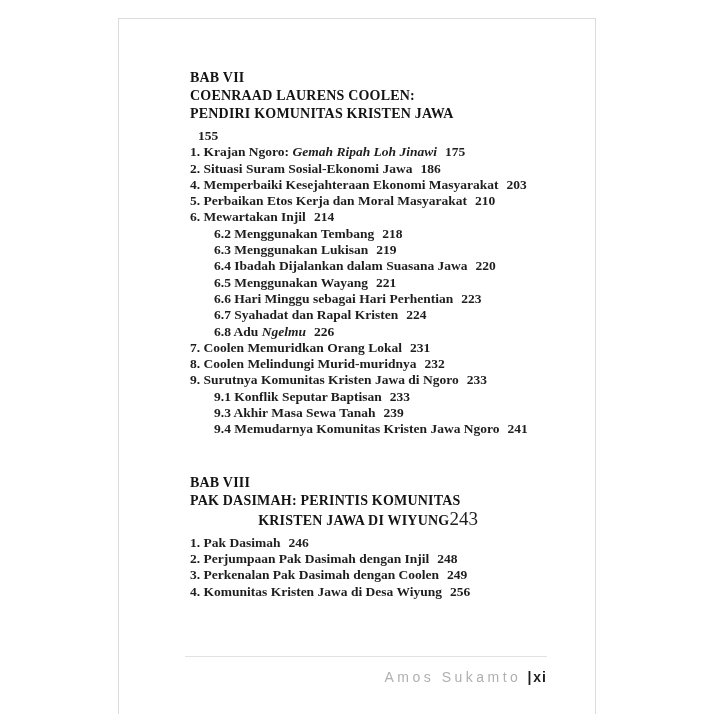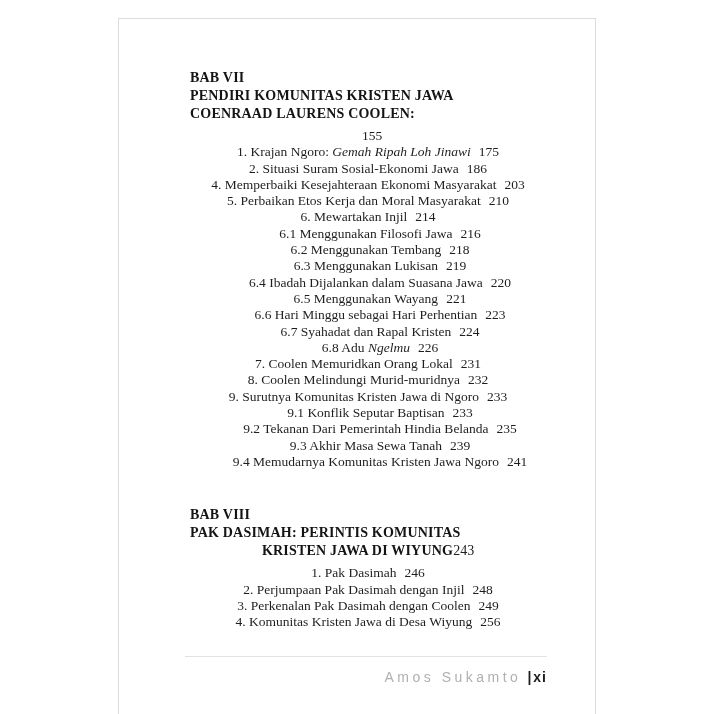--- a/index.html
+++ b/index.html
@@ -21,26 +21,27 @@
   }
   .toc-section + .toc-section { margin-top:36px; }
   .chapter-label, .title-line {
     font-weight:bold; font-size:14px; line-height:18px; color:#141414;
     letter-spacing:0.2px;
   }
   .title-line-with-page {
     display:flex; justify-content:center; align-items:baseline;
   }
   .title-page {
-    font-weight:normal; font-size:14px; color:#1e1e1e; letter-spacing:0;
+    font-weight:normal; font-size:19px; color:#1e1e1e; letter-spacing:0;
   }
   .entries { margin-top:5px; }
   .toc-row {
-    display:flex; justify-content:center; align-items:baseline;
+    display:flex; justify-content:flex-start; align-items:baseline;
     line-height:16.3px;
+    font-weight:bold;
   }
   .toc-row .label { white-space:nowrap; }
   .toc-row.indent .label { padding-left:24px; }
   .toc-row .pagenum { padding-left:8px; }
   .italic { font-style:italic; }
   .footer-rule {
     position:absolute; left:66px; top:637px; width:362px; height:1px;
     background:#e2e2e2;
   }
   .page-footer {
@@ -53,22 +54,22 @@
   .footer-sep { color:#1c1c1c; font-weight:bold; margin-left:6px; margin-right:2px; }
   .footer-page { color:#1c1c1c; font-weight:bold; letter-spacing:1px; }
 </style>
 </head>
 <body>
 
 <div class="page-sheet">
   <div class="toc-content" id="toc-root">
       <div class="toc-section">
         <div class="chapter-label">BAB VII</div>
+        <div class="title-line">COENRAAD LAURENS COOLEN:</div>
         <div class="title-line">PENDIRI KOMUNITAS KRISTEN JAWA</div>
-        <div class="title-line">COENRAAD LAURENS COOLEN:</div>
         <div class="entries">
           <div class="toc-row">
             <span class="label"></span>
             <span class="pagenum">155</span>
           </div>
           <div class="toc-row">
             <span class="label"><span>1. Krajan Ngoro: </span><span class="italic">Gemah Ripah Loh Jinawi</span></span>
             <span class="pagenum">175</span>
           </div>
           <div class="toc-row">
@@ -79,24 +80,20 @@
             <span class="label"><span>4. Memperbaiki Kesejahteraan Ekonomi Masyarakat</span></span>
             <span class="pagenum">203</span>
           </div>
           <div class="toc-row">
             <span class="label"><span>5. Perbaikan Etos Kerja dan Moral Masyarakat</span></span>
             <span class="pagenum">210</span>
           </div>
           <div class="toc-row">
             <span class="label"><span>6. Mewartakan Injil</span></span>
             <span class="pagenum">214</span>
-          </div>
-          <div class="toc-row indent">
-            <span class="label"><span>6.1 Menggunakan Filosofi Jawa</span></span>
-            <span class="pagenum">216</span>
           </div>
           <div class="toc-row indent">
             <span class="label"><span>6.2 Menggunakan Tembang</span></span>
             <span class="pagenum">218</span>
           </div>
           <div class="toc-row indent">
             <span class="label"><span>6.3 Menggunakan Lukisan</span></span>
             <span class="pagenum">219</span>
           </div>
           <div class="toc-row indent">
@@ -129,24 +126,20 @@
           </div>
           <div class="toc-row">
             <span class="label"><span>9. Surutnya Komunitas Kristen Jawa di Ngoro</span></span>
             <span class="pagenum">233</span>
           </div>
           <div class="toc-row indent">
             <span class="label"><span>9.1 Konflik Seputar Baptisan</span></span>
             <span class="pagenum">233</span>
           </div>
           <div class="toc-row indent">
-            <span class="label"><span>9.2 Tekanan Dari Pemerintah Hindia Belanda</span></span>
-            <span class="pagenum">235</span>
-          </div>
-          <div class="toc-row indent">
             <span class="label"><span>9.3 Akhir Masa Sewa Tanah</span></span>
             <span class="pagenum">239</span>
           </div>
           <div class="toc-row indent">
             <span class="label"><span>9.4 Memudarnya Komunitas Kristen Jawa Ngoro</span></span>
             <span class="pagenum">241</span>
           </div>
         </div>
       </div>
       <div class="toc-section">

